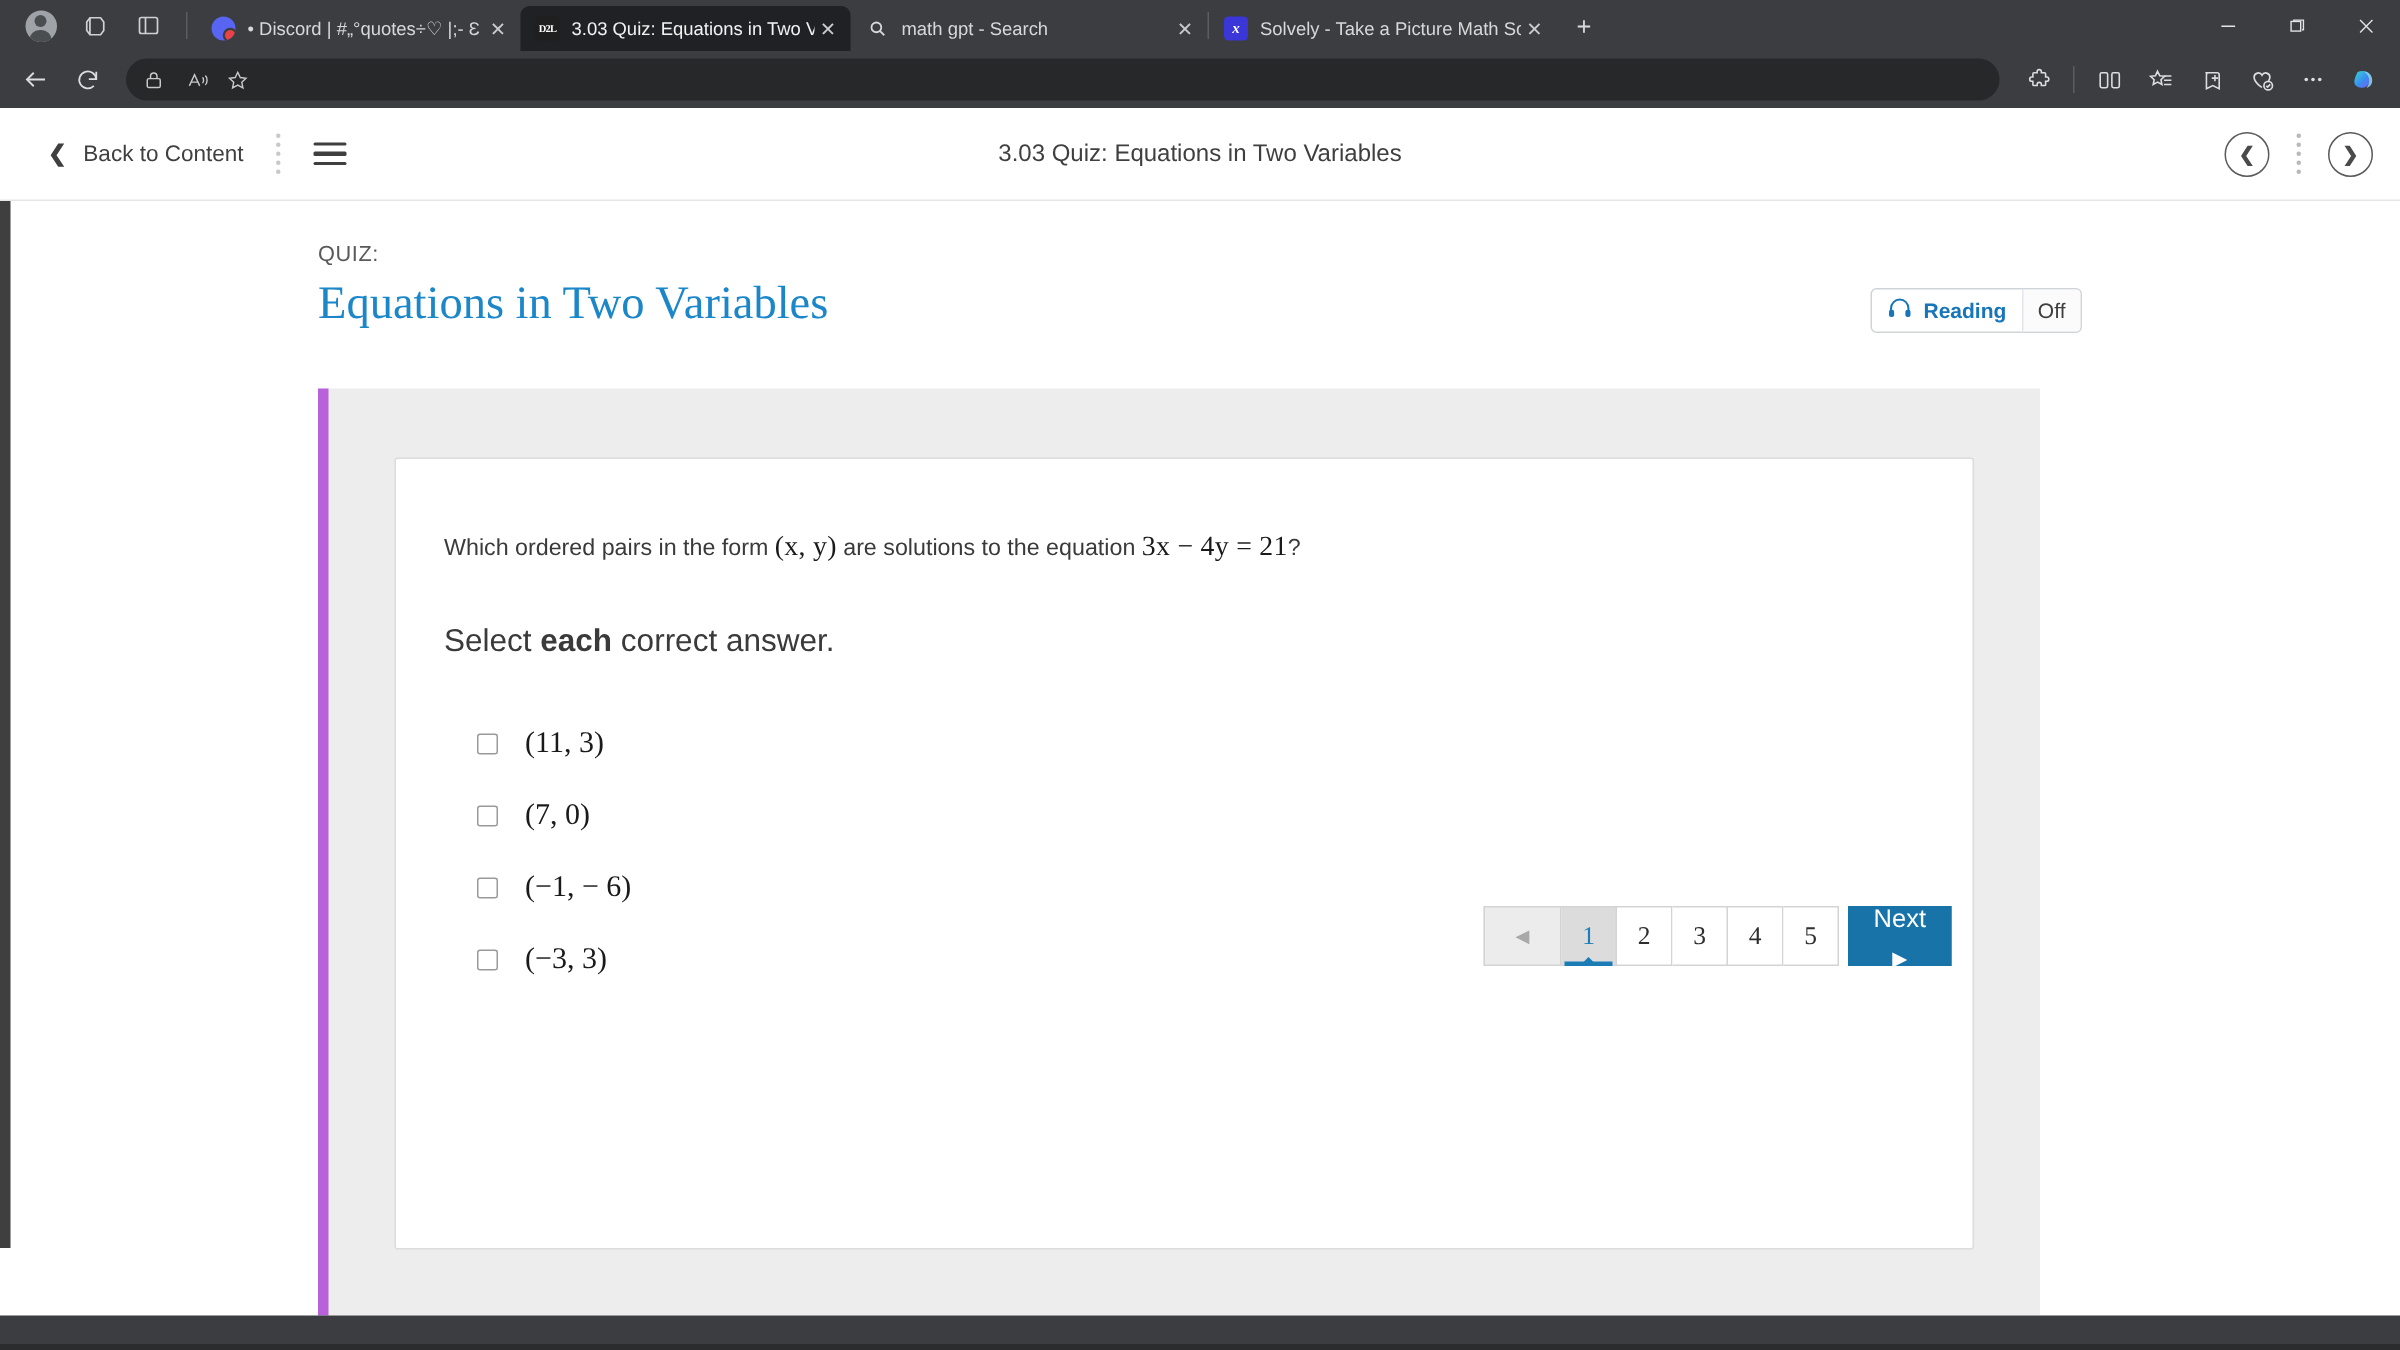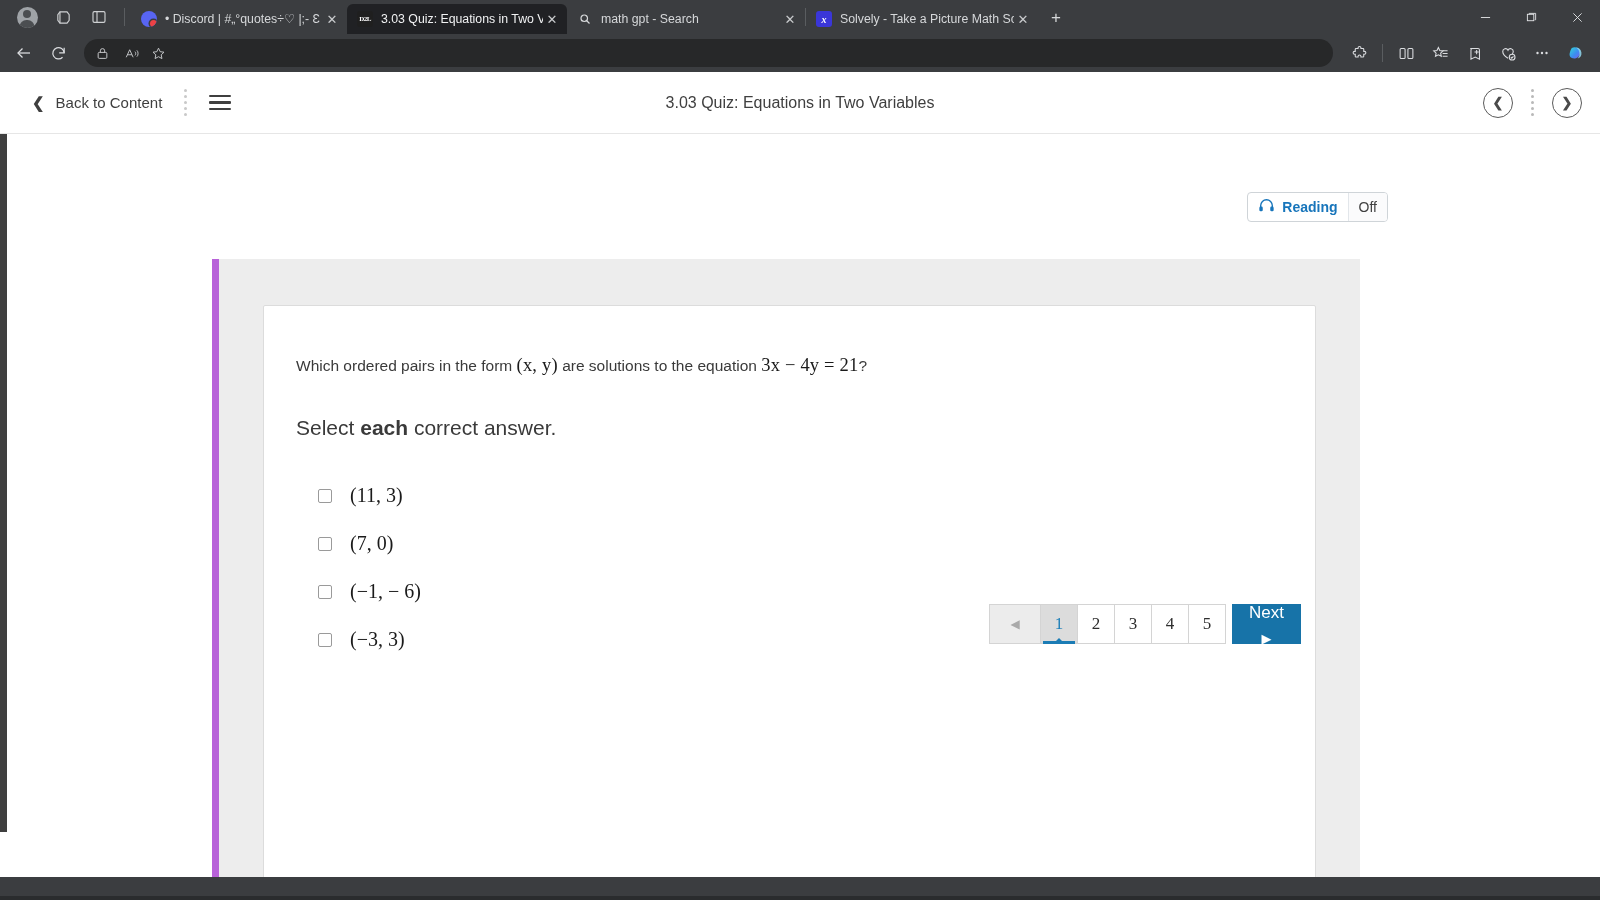--- a/index.html
+++ b/index.html
@@ -186,21 +186,21 @@
     background: #fbfbfc;
   }
 
   .gray-band {
     margin: 37px 0 0 212px; width: 1148px; background: #ededed;
     border-left: 7px solid #b862d9; padding: 46px 44px 44px 44px;
     height: 618px;
   }
   .qcard {
     background: #ffffff; border: 1px solid #dcdcdc; border-radius: 2px;
-    height: 591px; padding: 46px 36px 0 32px; position: relative;
+    height: 528px; padding: 46px 36px 0 32px; position: relative;
   }
 
   .qtext { font-size: 15.5px; color: #3a3a3a; line-height: 1.5; }
   .mathspan {
     font-family: "Liberation Serif", serif; font-size: 18.5px; color: #1a1a1a;
     letter-spacing: 0.2px;
   }
   .qinstr { font-size: 21px; color: #3a3a3a; margin-top: 36px; }
   .qinstr b { font-weight: bold; }
 
@@ -459,20 +459,24 @@
             <i></i>
             <i></i>
           </span>
         <div class="round-btn">❯</div>
       </div>
     </div>
 
     <div class="page-body">
 
       <div class="quiz-head">
+        <div>
+          <div class="quiz-kicker">QUIZ:</div>
+          <div class="quiz-title">Equations in Two Variables</div>
+        </div>
         <div class="reading-toggle">
           <span class="reading-label">
             <span>
               <svg width="17" height="15" viewBox="0 0 24 22" fill="none" stroke="#1775bb" stroke-width="2">
                 <path d="M3.5 14v-3a8.5 8.5 0 0 1 17 0v3"></path>
                 <rect x="1.5" y="12.5" width="5" height="7" rx="2" fill="#1775bb" stroke="none"></rect>
                 <rect x="17.5" y="12.5" width="5" height="7" rx="2" fill="#1775bb" stroke="none"></rect>
               </svg>
             </span>
             <span>Reading</span>

